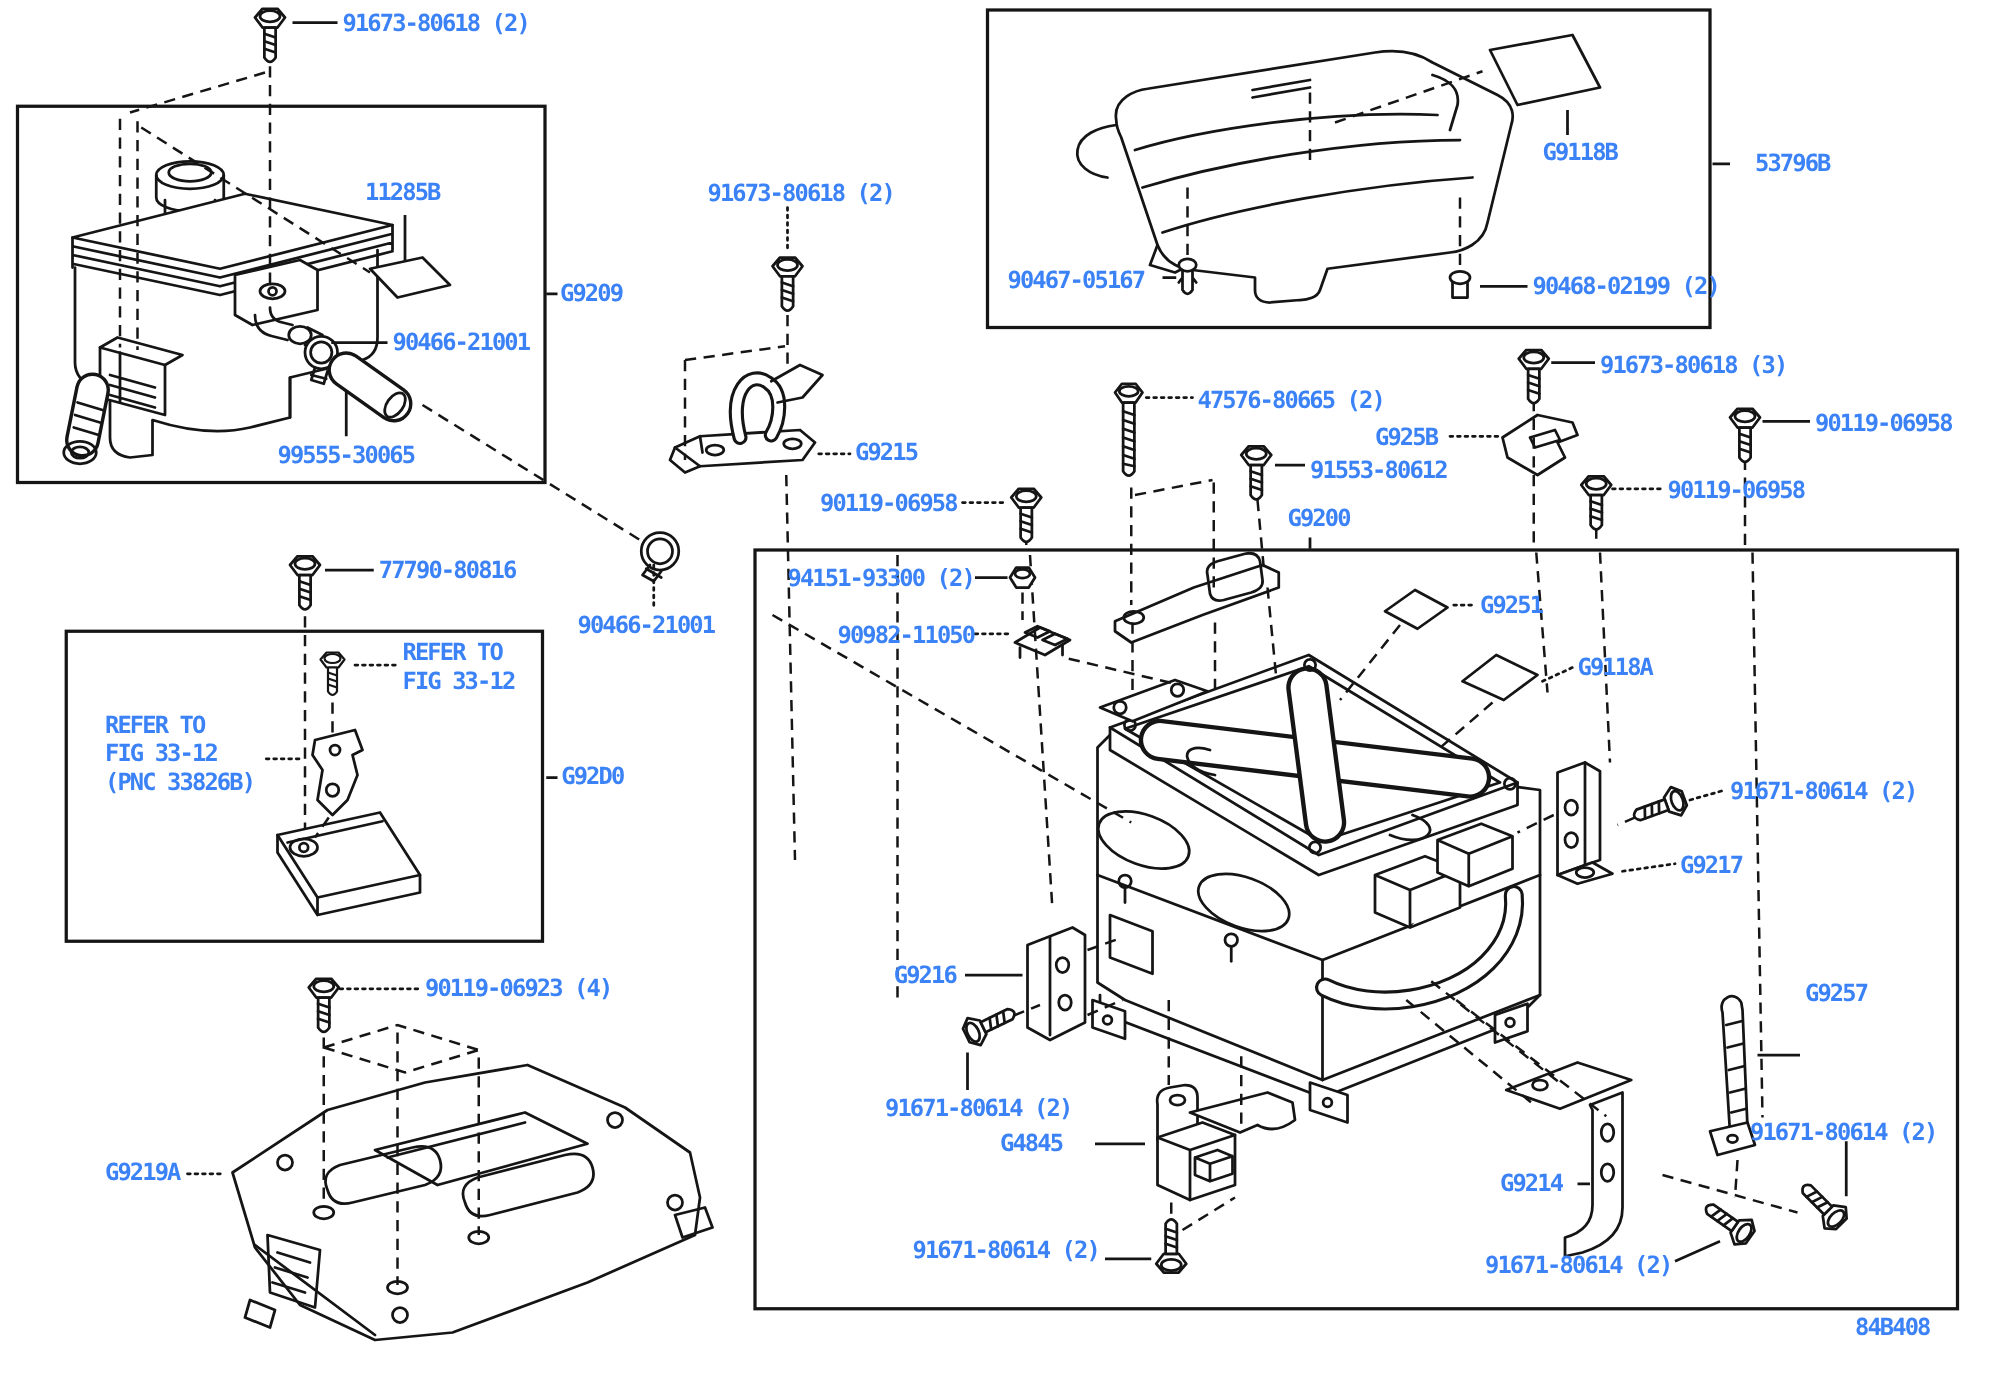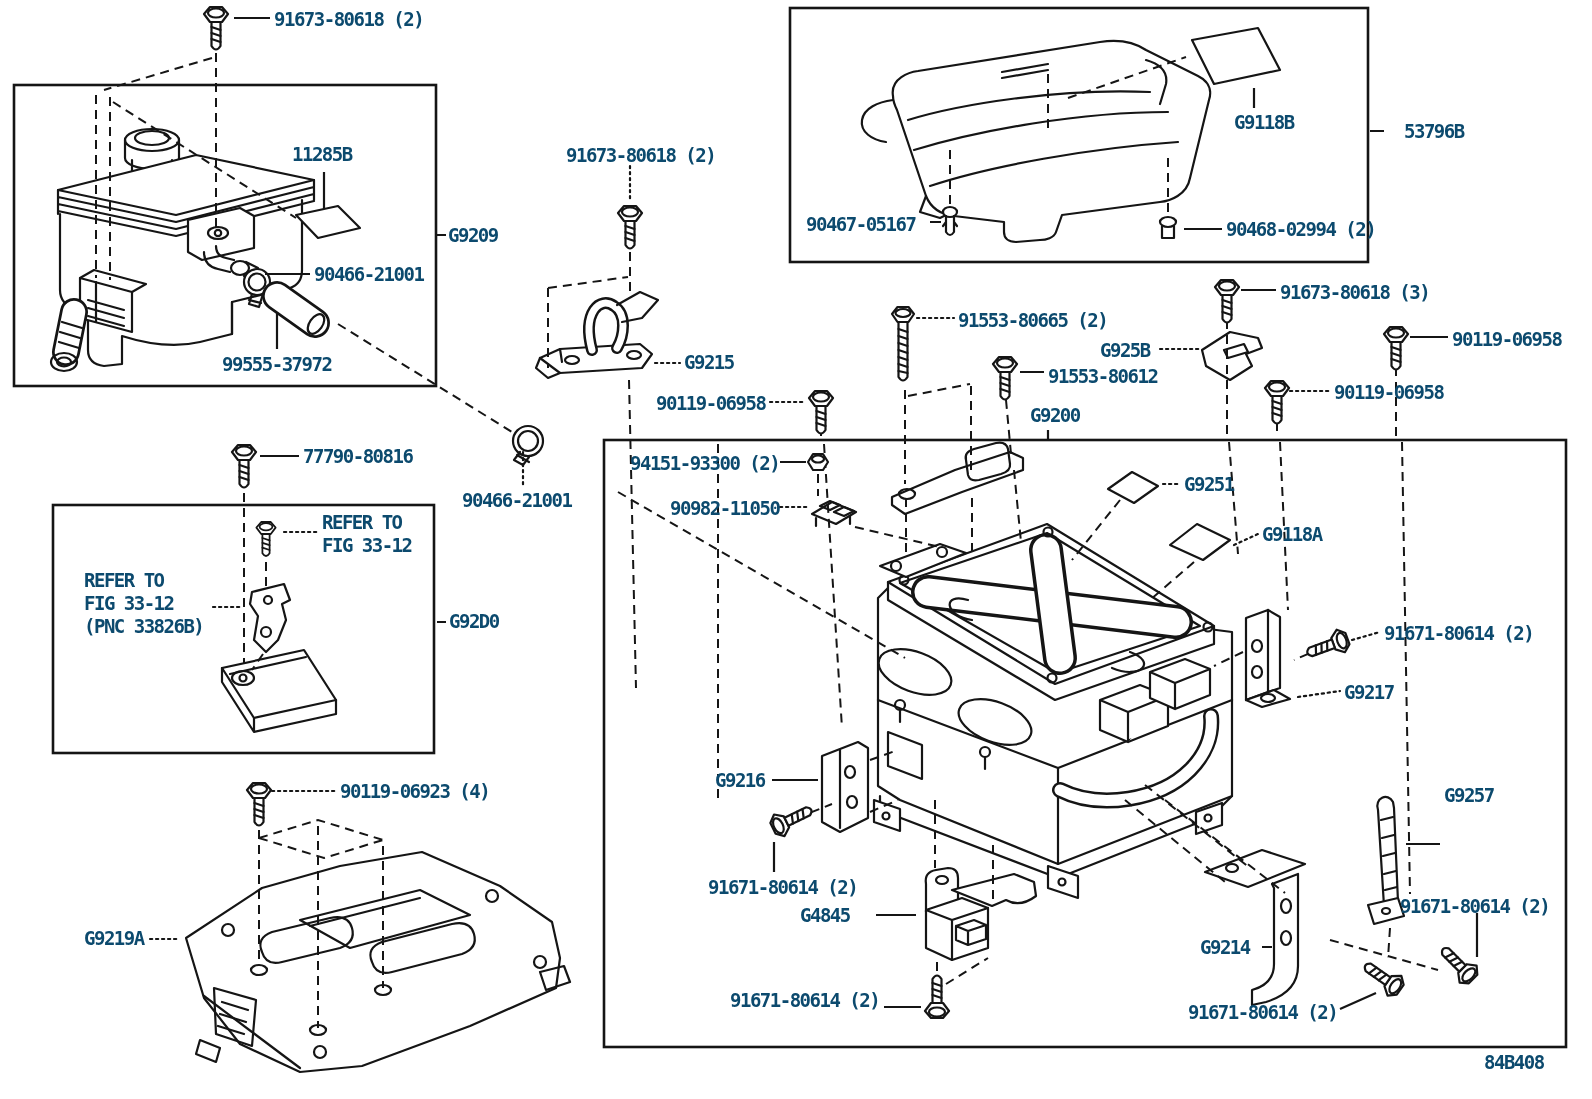--- a/index.html
+++ b/index.html
@@ -1,20 +1,20 @@
 <!DOCTYPE html>
 <html><head>
 <meta charset="utf-8">
 <style>
   html,body{margin:0;padding:0;background:#fff;}
   .stage{position:relative;width:1592px;height:1099px;background:#fff;overflow:hidden;
          font-family:"DejaVu Sans Mono", monospace;}
   .stage svg{position:absolute;left:0;top:0;}
   .lbl{position:absolute;font:700 19px "DejaVu Sans Mono", monospace;letter-spacing:-1.5px;
-       color:#0c4a6e;white-space:pre-line;line-height:1.22;}
+       color:#3b82f6;white-space:pre-line;line-height:1.22;}
   
   .s  {fill:none;stroke:#151515;stroke-width:2.2;stroke-linecap:round;stroke-linejoin:round;}
   .w  {fill:#ffffff;stroke:#151515;stroke-width:2.2;stroke-linejoin:round;}
   .d  {fill:none;stroke:#151515;stroke-width:2;stroke-dasharray:9 6;}
   .dt {fill:none;stroke:#151515;stroke-width:2.2;stroke-dasharray:2.2 3.8;stroke-linecap:round;}
   .ld {fill:none;stroke:#151515;stroke-width:2.2;}
   .bx {fill:none;stroke:#151515;stroke-width:2.6;}
   .cb {fill:none;stroke:#151515;stroke-linecap:round;}
   .cw {fill:none;stroke:#ffffff;stroke-linecap:round;}
 </style>
@@ -282,43 +282,43 @@
 
     <ellipse class="w" cx="1168" cy="222" rx="8" ry="5"></ellipse>
     <path class="s" d="M1162,226 L1162,238 M1174,226 L1174,238 M1162,238 L1174,238"></path>
   </g>
 </svg>
 
 <div class="lbl" style="left:274px;top:8px">91673-80618 (2)</div>
 <div class="lbl" style="left:292px;top:143px">11285B</div>
 <div class="lbl" style="left:448px;top:224px">G9209</div>
 <div class="lbl" style="left:314px;top:263px">90466-21001</div>
-<div class="lbl" style="left:222px;top:353px">99555-37972</div>
+<div class="lbl" style="left:222px;top:353px">99555-30065</div>
 <div class="lbl" style="left:566px;top:144px">91673-80618 (2)</div>
 <div class="lbl" style="left:684px;top:351px">G9215</div>
 <div class="lbl" style="left:656px;top:392px">90119-06958</div>
 <div class="lbl" style="left:462px;top:489px">90466-21001</div>
 <div class="lbl" style="left:303px;top:445px">77790-80816</div>
 <div class="lbl" style="left:322px;top:511px">REFER TO
 FIG 33-12</div>
 <div class="lbl" style="left:84px;top:569px">REFER TO
 FIG 33-12
 (PNC 33826B)</div>
 <div class="lbl" style="left:449px;top:610px">G92D0</div>
 <div class="lbl" style="left:340px;top:780px">90119-06923 (4)</div>
 <div class="lbl" style="left:84px;top:927px">G9219A</div>
 <div class="lbl" style="left:1234px;top:111px">G9118B</div>
 <div class="lbl" style="left:1404px;top:120px">53796B</div>
 <div class="lbl" style="left:806px;top:213px">90467-05167</div>
-<div class="lbl" style="left:1226px;top:218px">90468-02994 (2)</div>
+<div class="lbl" style="left:1226px;top:218px">90468-02199 (2)</div>
 <div class="lbl" style="left:1280px;top:281px">91673-80618 (3)</div>
 <div class="lbl" style="left:1452px;top:328px">90119-06958</div>
 <div class="lbl" style="left:1334px;top:381px">90119-06958</div>
 <div class="lbl" style="left:1100px;top:339px">G925B</div>
-<div class="lbl" style="left:958px;top:309px">91553-80665 (2)</div>
+<div class="lbl" style="left:958px;top:309px">47576-80665 (2)</div>
 <div class="lbl" style="left:1048px;top:365px">91553-80612</div>
 <div class="lbl" style="left:1030px;top:404px">G9200</div>
 <div class="lbl" style="left:630px;top:452px">94151-93300 (2)</div>
 <div class="lbl" style="left:670px;top:497px">90982-11050</div>
 <div class="lbl" style="left:1184px;top:473px">G9251</div>
 <div class="lbl" style="left:1262px;top:523px">G9118A</div>
 <div class="lbl" style="left:1384px;top:622px">91671-80614 (2)</div>
 <div class="lbl" style="left:1344px;top:681px">G9217</div>
 <div class="lbl" style="left:715px;top:769px">G9216</div>
 <div class="lbl" style="left:708px;top:876px">91671-80614 (2)</div>

